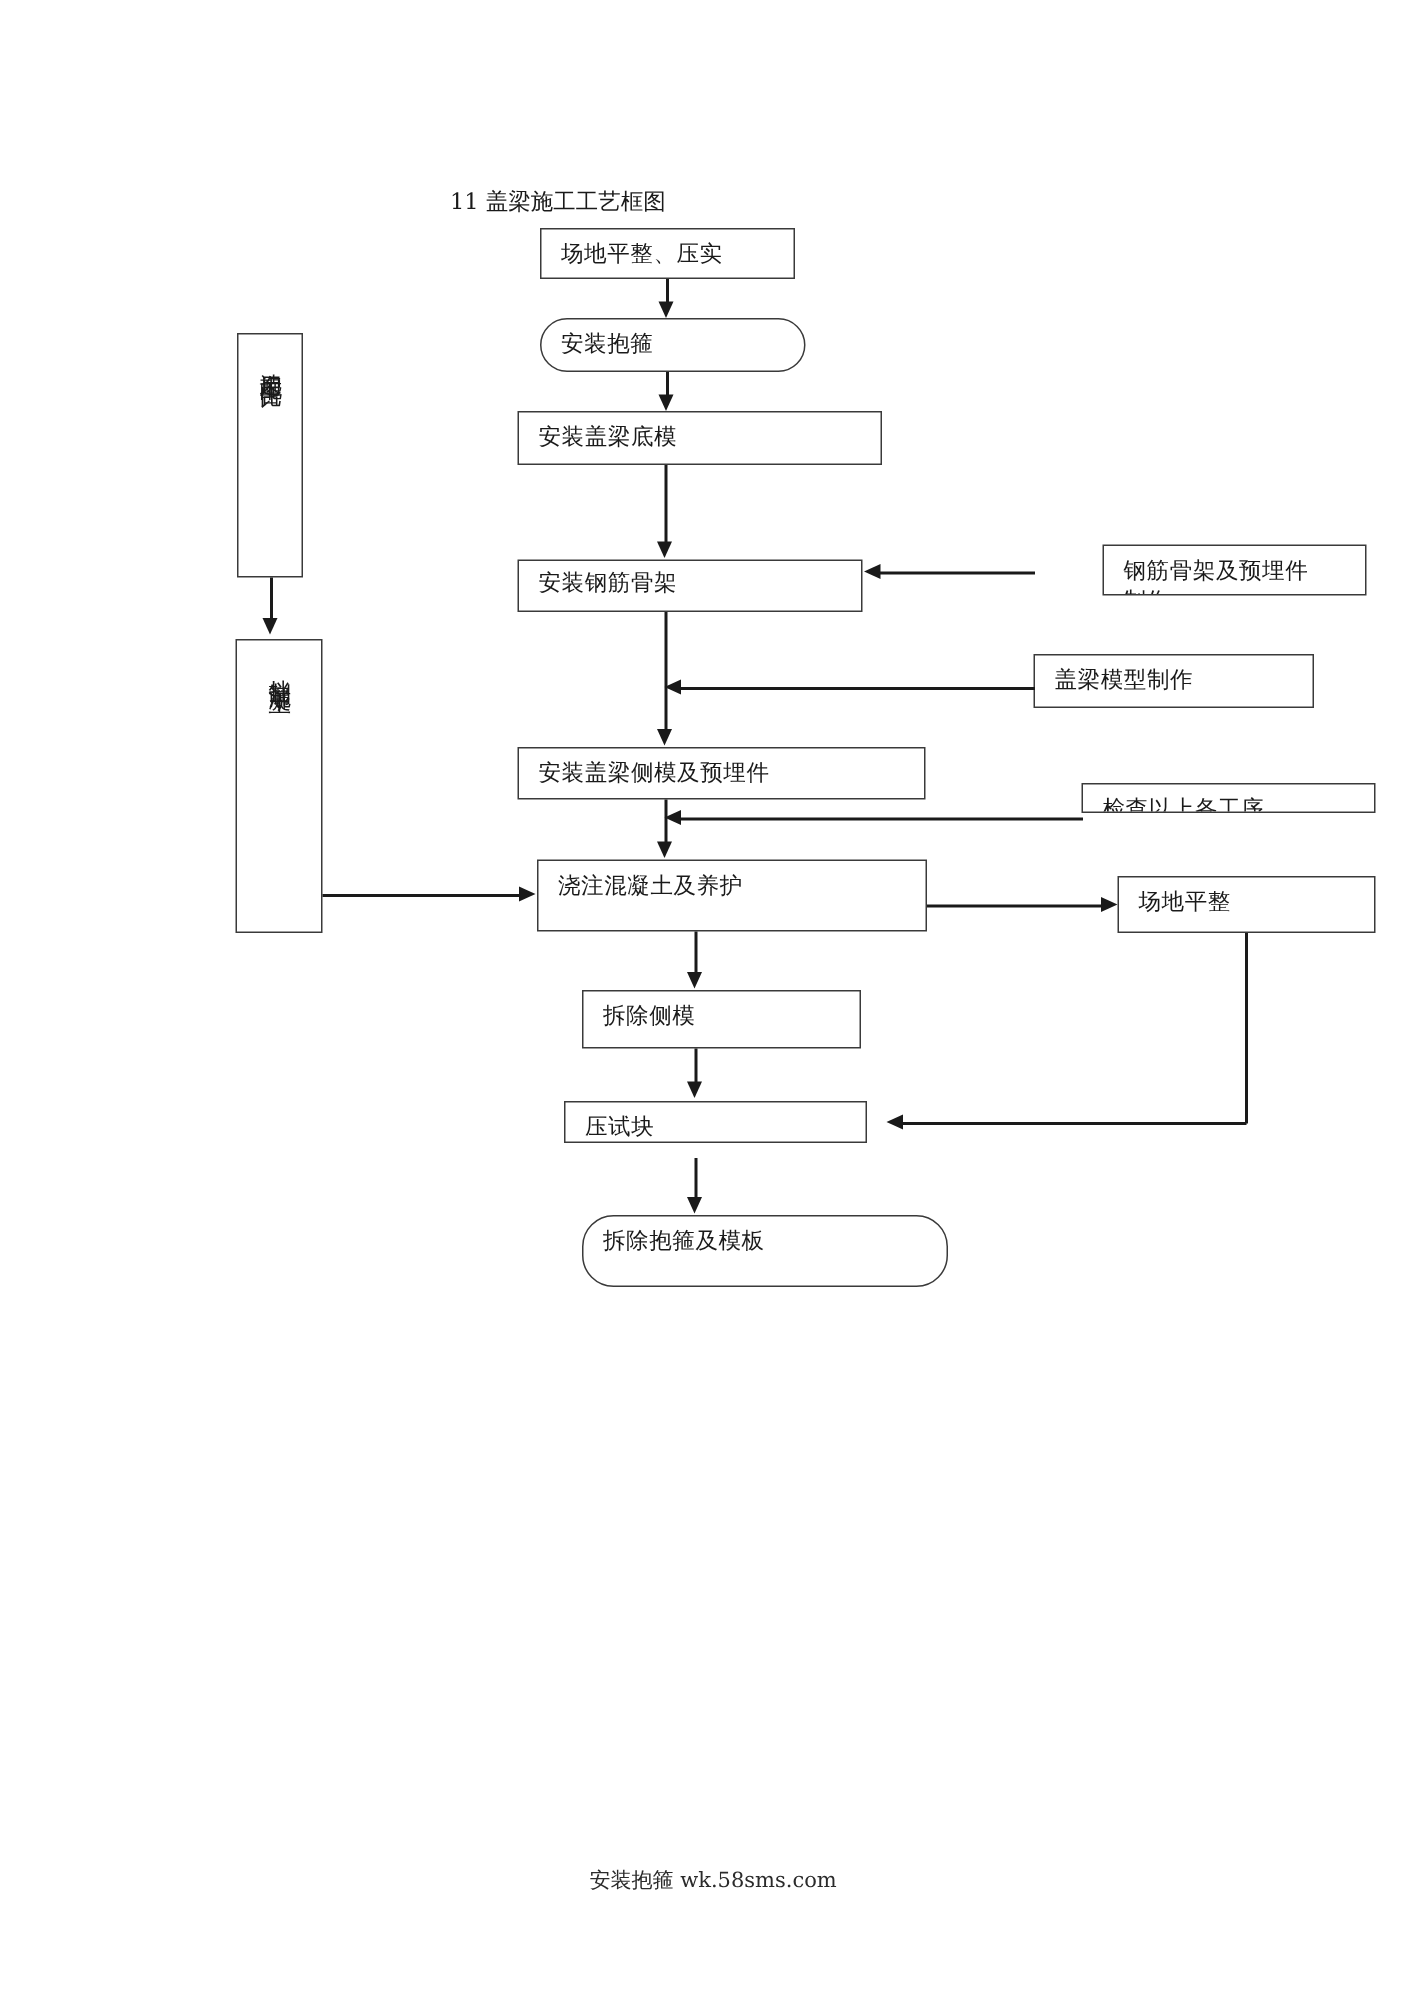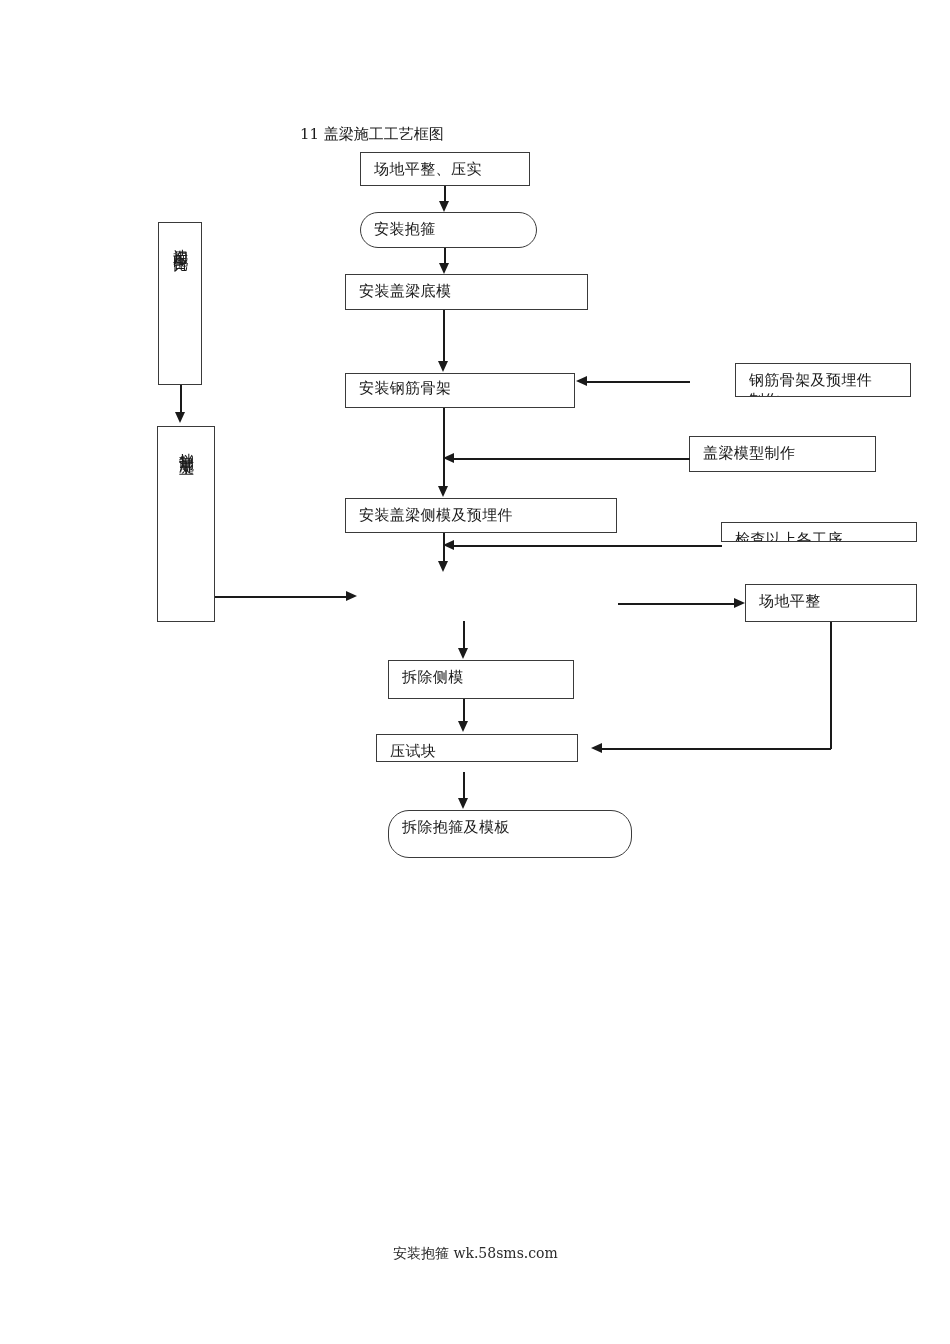--- a/index.html
+++ b/index.html
@@ -128,20 +128,23 @@
   </div>
 
   <div class="node" style="left:345px; top:373px; width:230px; height:35px;font-family:Liberation Mono, monospace;">
     <span class="lbl">安装钢筋骨架</span>
   </div>
 
   <div class="node" style="left:345px; top:498px; width:272px; height:35px;">
     <span class="lbl">安装盖梁侧模及预埋件</span>
   </div>
 
+  <div class="node" style="left:358px; top:573px; width:260px; height:48px;">
+    <span class="lbl">浇注混凝土及养护</span>
+  </div>
 
   <div class="node" style="left:388px; top:660px; width:186px; height:39px;">
     <span class="lbl">拆除侧模</span>
   </div>
 
   <div class="node" style="left:376px; top:734px; width:202px; height:28px;text-decoration:underline;">
     <span class="lbl">压试块</span>
   </div>
 
   <div class="node" style="left:388px; top:810px; width:244px; height:48px;border-radius:21px;">

